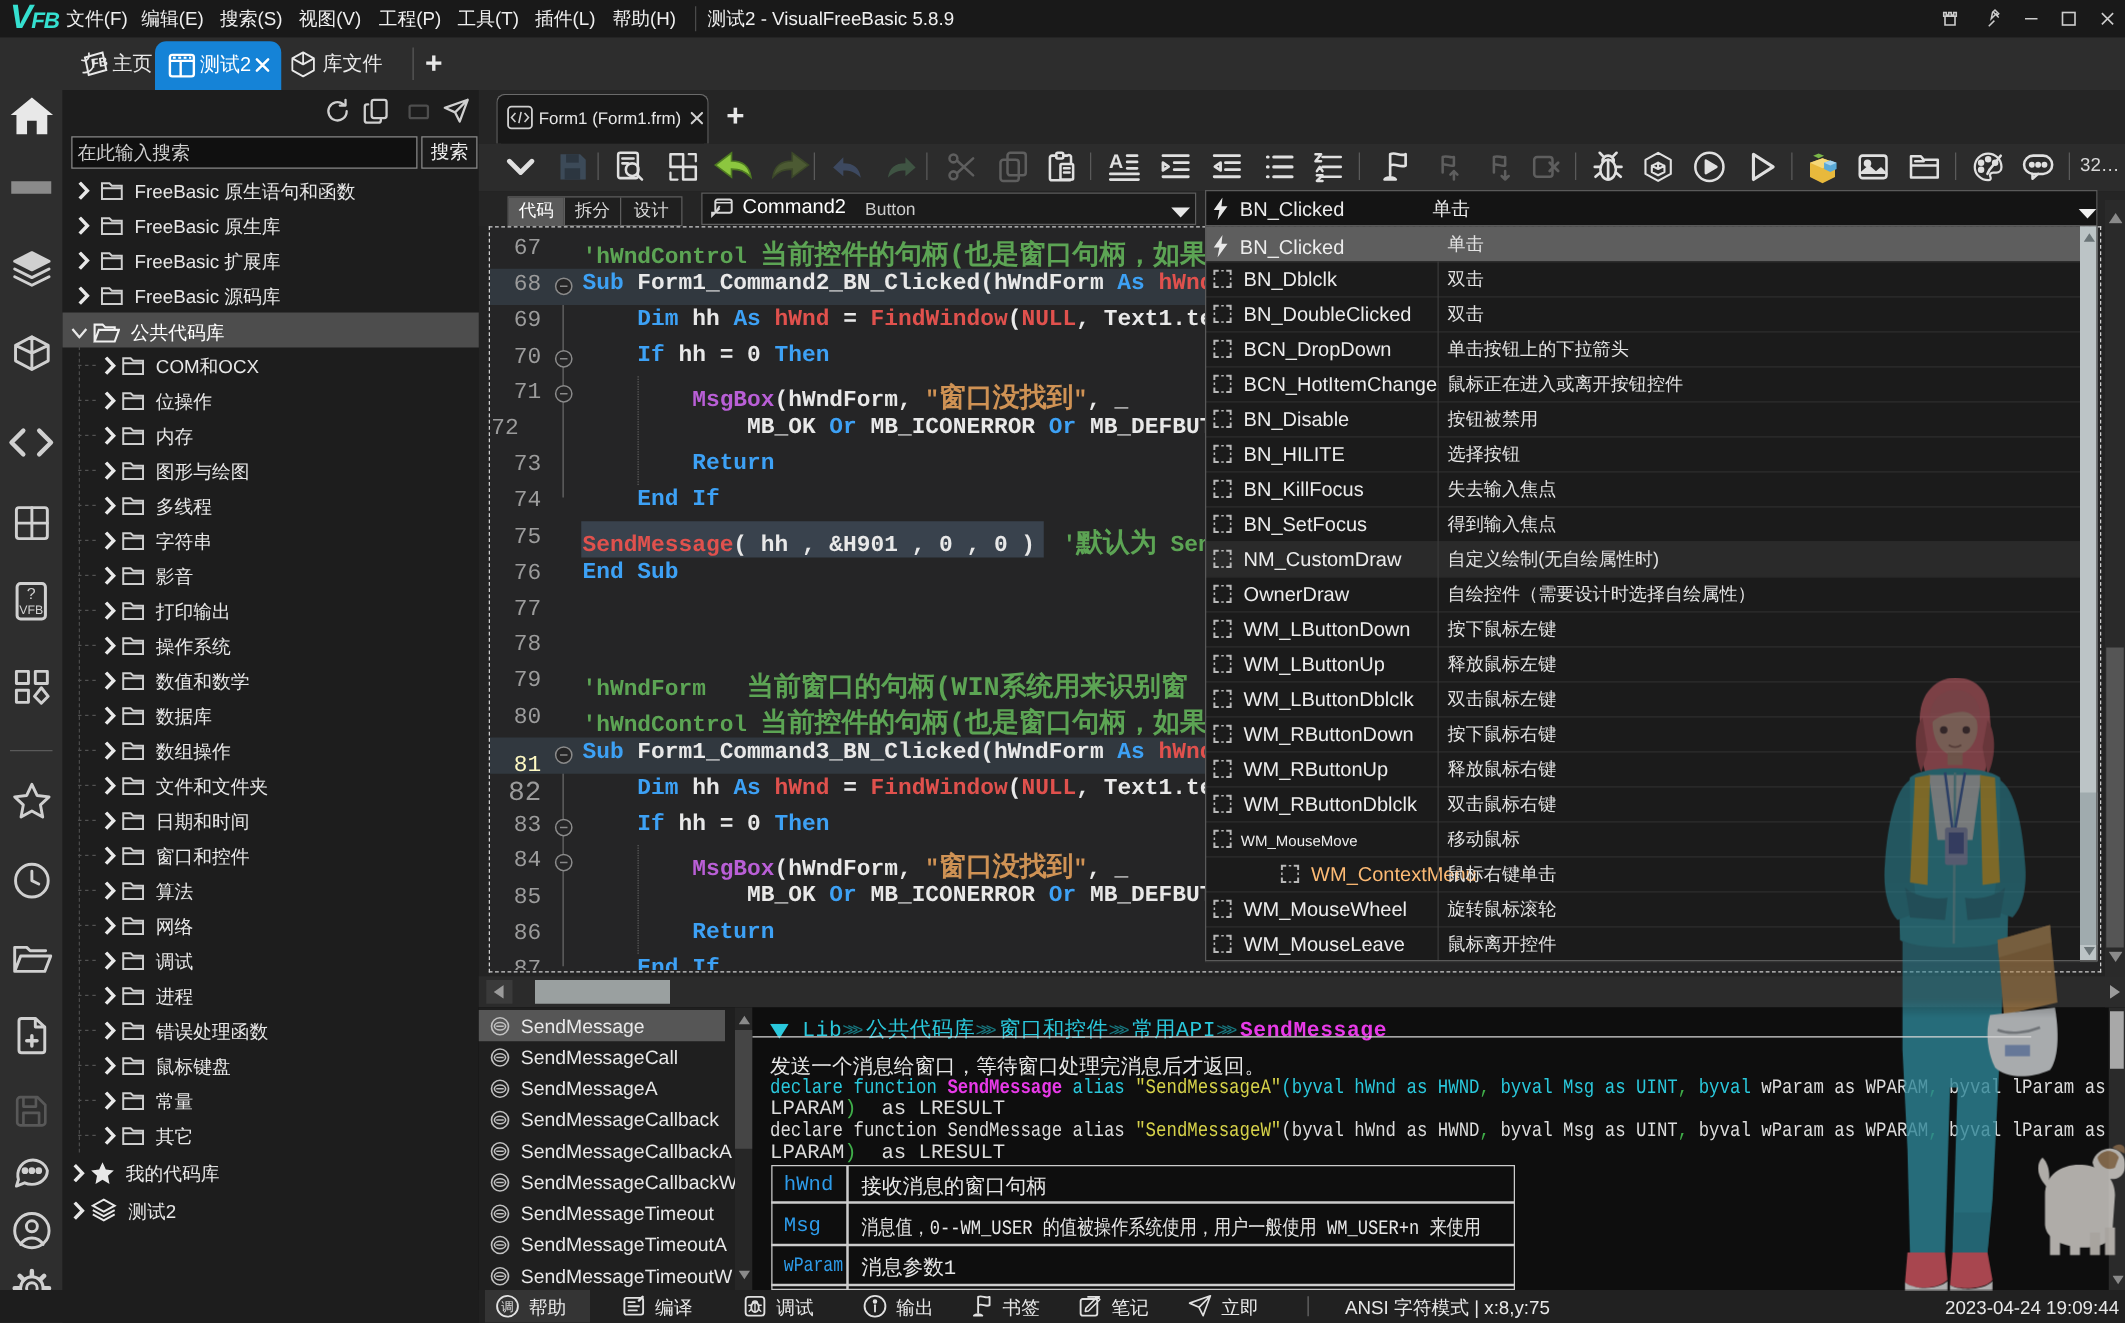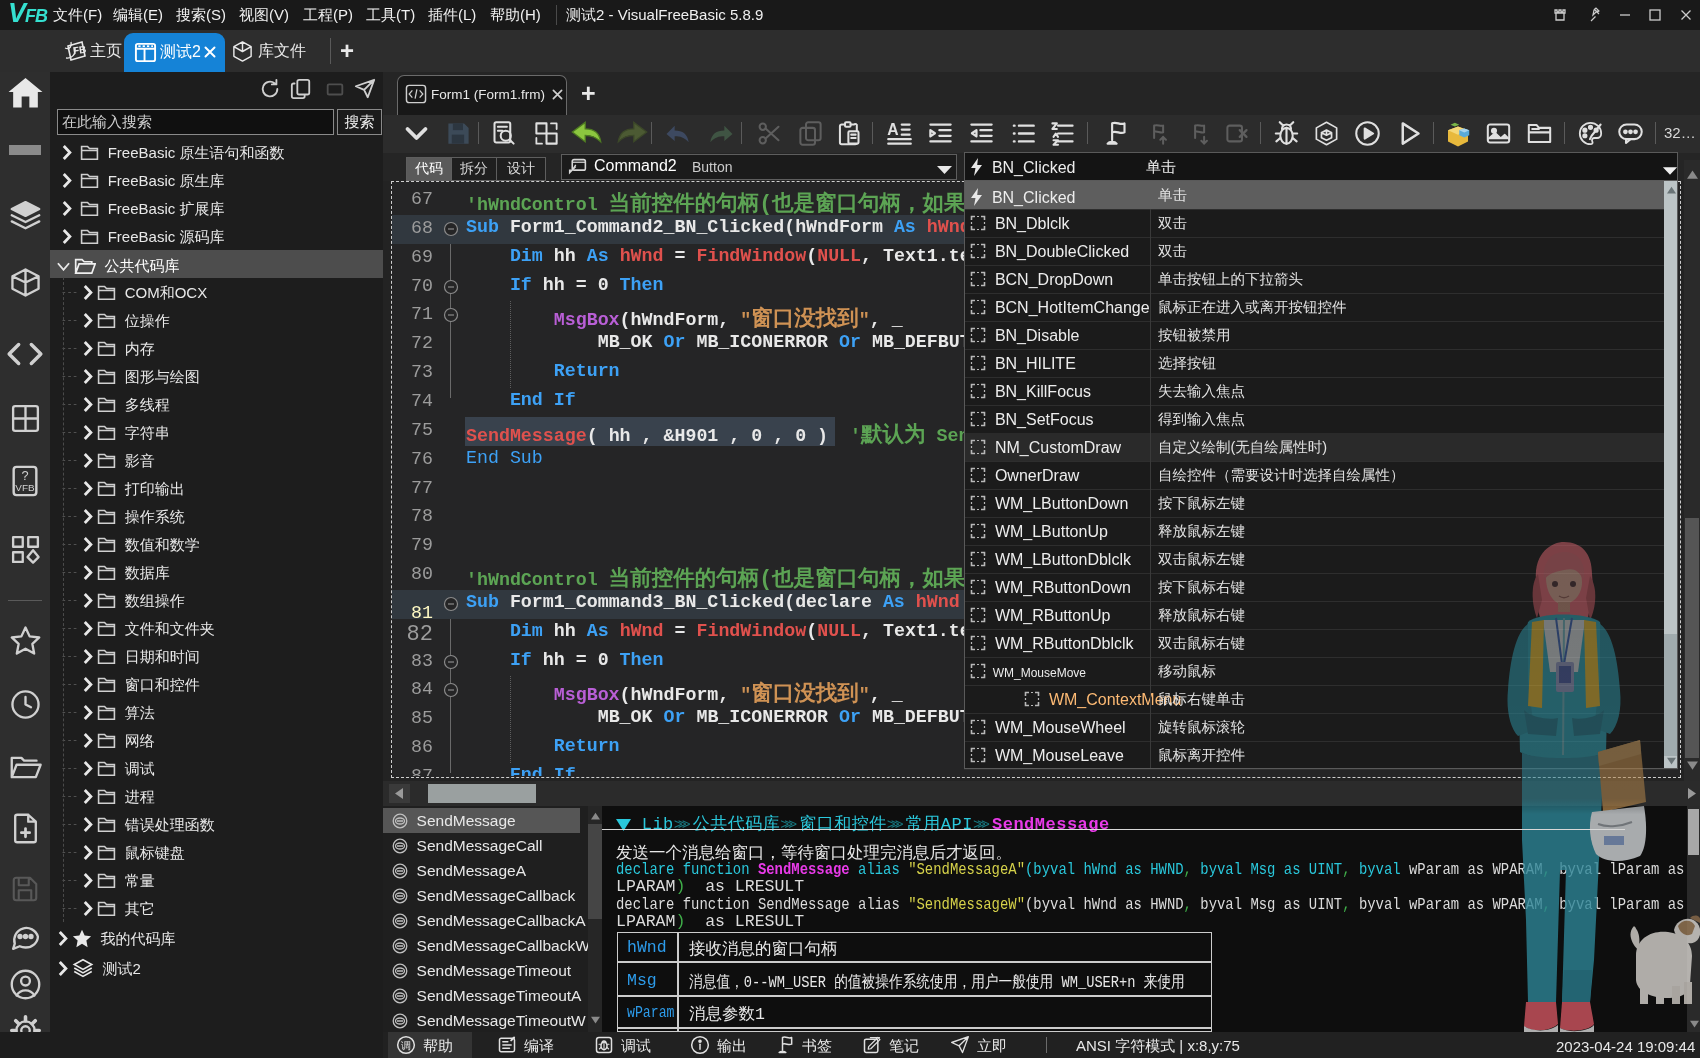--- a/index.html
+++ b/index.html
@@ -477,44 +477,45 @@
       <circle cx="8" cy="8" r="6.5" fill="#252526"></circle>
       <path d="M5 8 h6"></path>
     </svg>
 <div class="abs mono" style="left:75px;top:93.55000000000001px;white-space:pre;font-size:18.3px;font-weight:bold;letter-spacing:0px">&nbsp;&nbsp;&nbsp;&nbsp;<span class="kw">If</span><span class="tx"> hh = 0 </span><span class="kw">Then</span></div>
 <div class="abs mono" style="left:2px;top:123.4px;width:40px;text-align:right;color:#9c9c9c;font-size:18.3px">71</div>
 <svg class="abs" style="left:52px;top:126.4px" width="16" height="16" viewBox="0 0 16 16" fill="none" stroke="#8a8a8a" stroke-width="1.2">
       <circle cx="8" cy="8" r="6.5" fill="#252526"></circle>
       <path d="M5 8 h6"></path>
     </svg>
 <div class="abs mono" style="left:75px;top:122.4px;white-space:pre;font-size:18.3px;font-weight:bold;letter-spacing:0px">&nbsp;&nbsp;&nbsp;&nbsp;&nbsp;&nbsp;&nbsp;&nbsp;<span class="fn">MsgBox</span><span class="tx">(hWndForm, </span><span class="st">"<span style="font-size:21.5px">窗口没找到</span>"</span><span class="tx">, _</span></div>
-<div class="abs mono" style="left:2px;top:152.25px;width:40px;text-align:right;color:#9c9c9c;font-size:18.3px">72</div>
+<div class="abs mono" style="left:2px;top:152.25px;width:40px;color:#9c9c9c;font-size:18.3px">72</div>
 <div class="abs mono" style="left:75px;top:151.25px;white-space:pre;font-size:18.3px;font-weight:bold;letter-spacing:0px">&nbsp;&nbsp;&nbsp;&nbsp;&nbsp;&nbsp;&nbsp;&nbsp;&nbsp;&nbsp;&nbsp;&nbsp;<span class="tx">MB_OK </span><span class="kw">Or</span><span class="tx"> MB_ICONERROR </span><span class="kw">Or</span><span class="tx"> MB_DEFBUTTON1)</span></div>
 <div class="abs mono" style="left:2px;top:181.10000000000002px;width:40px;text-align:right;color:#9c9c9c;font-size:18.3px">73</div>
 <div class="abs mono" style="left:75px;top:180.10000000000002px;white-space:pre;font-size:18.3px;font-weight:bold;letter-spacing:0px">&nbsp;&nbsp;&nbsp;&nbsp;&nbsp;&nbsp;&nbsp;&nbsp;<span class="kw">Return</span></div>
 <div class="abs mono" style="left:2px;top:209.95000000000002px;width:40px;text-align:right;color:#9c9c9c;font-size:18.3px">74</div>
 <div class="abs mono" style="left:75px;top:208.95000000000002px;white-space:pre;font-size:18.3px;font-weight:bold;letter-spacing:0px">&nbsp;&nbsp;&nbsp;&nbsp;<span class="kw">End If</span></div>
 <div class="abs" style="left:74px;top:235.8px;width:370px;height:28.85px;background:#39424d"></div>
 <div class="abs mono" style="left:2px;top:238.8px;width:40px;text-align:right;color:#9c9c9c;font-size:18.3px">75</div>
 <div class="abs mono" style="left:75px;top:237.8px;white-space:pre;font-size:18.3px;font-weight:bold;letter-spacing:0px"><span class="ty">SendMessage</span><span class="tx">( hh , &amp;H901 , 0 , 0 )</span>&nbsp;&nbsp;<span class="cm">'<span style="font-size:21.5px">默认为</span> Send</span></div>
 <div class="abs mono" style="left:2px;top:267.65000000000003px;width:40px;text-align:right;color:#9c9c9c;font-size:18.3px">76</div>
-<div class="abs mono" style="left:75px;top:266.65000000000003px;white-space:pre;font-size:18.3px;font-weight:normal;letter-spacing:0px"><span class="kw">End Sub</span></div>
+<div class="abs mono" style="left:75px;top:266.65000000000003px;white-space:pre;font-size:18.3px;font-weight:bold;letter-spacing:0px"><span class="kw">End Sub</span></div>
 <div class="abs mono" style="left:2px;top:296.5px;width:40px;text-align:right;color:#9c9c9c;font-size:18.3px">77</div>
 <div class="abs mono" style="left:75px;top:295.5px;white-space:pre;font-size:18.3px;font-weight:bold;letter-spacing:0px"></div>
 <div class="abs mono" style="left:2px;top:325.35px;width:40px;text-align:right;color:#9c9c9c;font-size:18.3px">78</div>
 <div class="abs mono" style="left:2px;top:354.20000000000005px;width:40px;text-align:right;color:#9c9c9c;font-size:18.3px">79</div>
+<div class="abs mono" style="left:75px;top:353.20000000000005px;white-space:pre;font-size:18.3px;font-weight:bold;letter-spacing:0px"><span class="cm">'hWndForm&nbsp;&nbsp;&nbsp;<span style="font-size:21.5px">当前窗口的句柄</span><span style="font-size:21.5px">(WIN</span><span style="font-size:21.5px">系统用来识别窗</span></span></div>
 <div class="abs mono" style="left:2px;top:383.05px;width:40px;text-align:right;color:#9c9c9c;font-size:18.3px">80</div>
 <div class="abs mono" style="left:75px;top:382.05px;white-space:pre;font-size:18.3px;font-weight:bold;letter-spacing:0px"><span class="cm">'hWndControl <span style="font-size:21.5px">当前控件的句柄(也是窗口句柄，如果</span></span></div>
 <div class="abs" style="left:1px;top:408.90000000000003px;width:1286px;height:28.85px;background:#31383f"></div>
 <div class="abs mono" style="left:2px;top:422px;width:40px;text-align:right;color:#fef9c3;font-size:18.3px">81</div>
 <svg class="abs" style="left:52px;top:414.90000000000003px" width="16" height="16" viewBox="0 0 16 16" fill="none" stroke="#8a8a8a" stroke-width="1.2">
       <circle cx="8" cy="8" r="6.5" fill="#252526"></circle>
       <path d="M5 8 h6"></path>
     </svg>
-<div class="abs mono" style="left:75px;top:410.90000000000003px;white-space:pre;font-size:18.3px;font-weight:bold;letter-spacing:0px"><span class="kw">Sub</span><span class="tx"> Form1_Command3_BN_Clicked(declare </span><span class="kw">As</span> <span class="ty">hWnd</span></div>
+<div class="abs mono" style="left:75px;top:410.90000000000003px;white-space:pre;font-size:18.3px;font-weight:bold;letter-spacing:0px"><span class="kw">Sub</span><span class="tx"> Form1_Command3_BN_Clicked(hWndForm </span><span class="kw">As</span> <span class="ty">hWnd</span></div>
 <div class="abs mono" style="left:2px;top:440.75px;width:40px;text-align:right;color:#9c9c9c;font-size:22px">82</div>
 <div class="abs mono" style="left:75px;top:439.75px;white-space:pre;font-size:18.3px;font-weight:bold;letter-spacing:0px">&nbsp;&nbsp;&nbsp;&nbsp;<span class="kw">Dim</span><span class="tx"> hh </span><span class="kw">As</span> <span class="ty">hWnd</span><span class="tx"> = </span><span class="ty">FindWindow</span><span class="tx">(</span><span class="ty">NULL</span><span class="tx">, Text1.text)</span></div>
 <div class="abs mono" style="left:2px;top:469.6px;width:40px;text-align:right;color:#9c9c9c;font-size:18.3px">83</div>
 <svg class="abs" style="left:52px;top:472.6px" width="16" height="16" viewBox="0 0 16 16" fill="none" stroke="#8a8a8a" stroke-width="1.2">
       <circle cx="8" cy="8" r="6.5" fill="#252526"></circle>
       <path d="M5 8 h6"></path>
     </svg>
 <div class="abs mono" style="left:75px;top:468.6px;white-space:pre;font-size:18.3px;font-weight:bold;letter-spacing:0px">&nbsp;&nbsp;&nbsp;&nbsp;<span class="kw">If</span><span class="tx"> hh = 0 </span><span class="kw">Then</span></div>
 <div class="abs mono" style="left:2px;top:498.45000000000005px;width:40px;text-align:right;color:#9c9c9c;font-size:18.3px">84</div>
 <svg class="abs" style="left:52px;top:501.45000000000005px" width="16" height="16" viewBox="0 0 16 16" fill="none" stroke="#8a8a8a" stroke-width="1.2">

